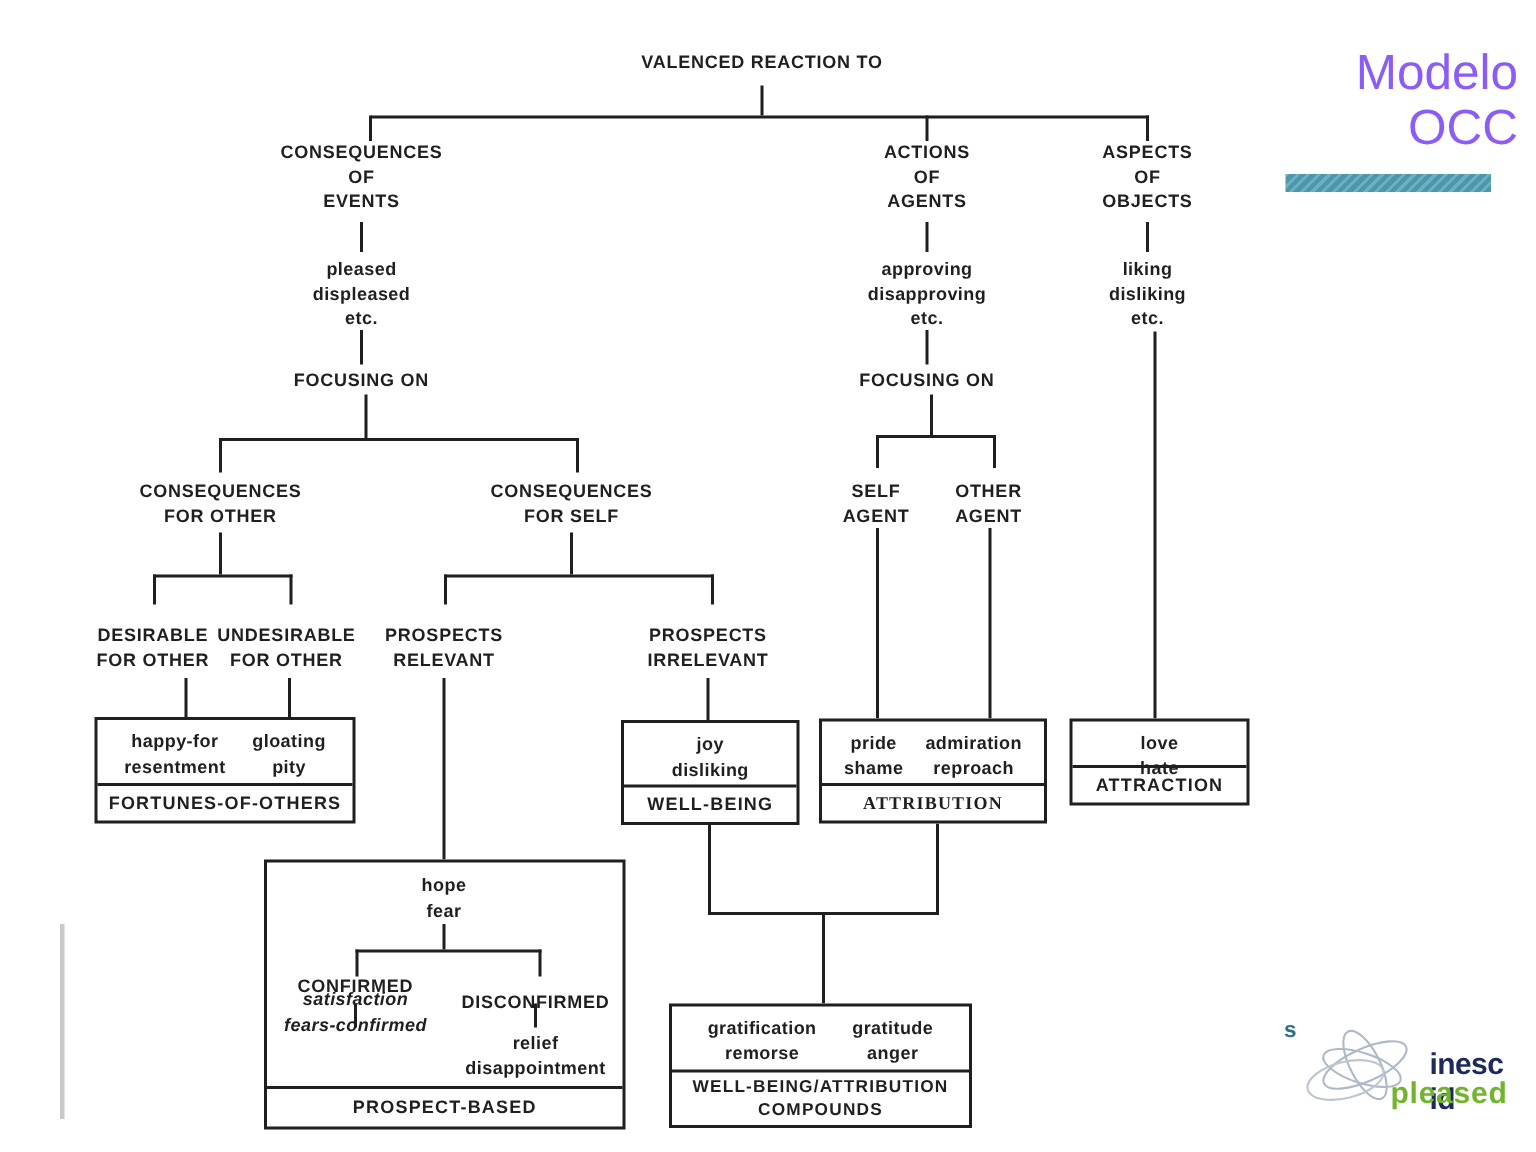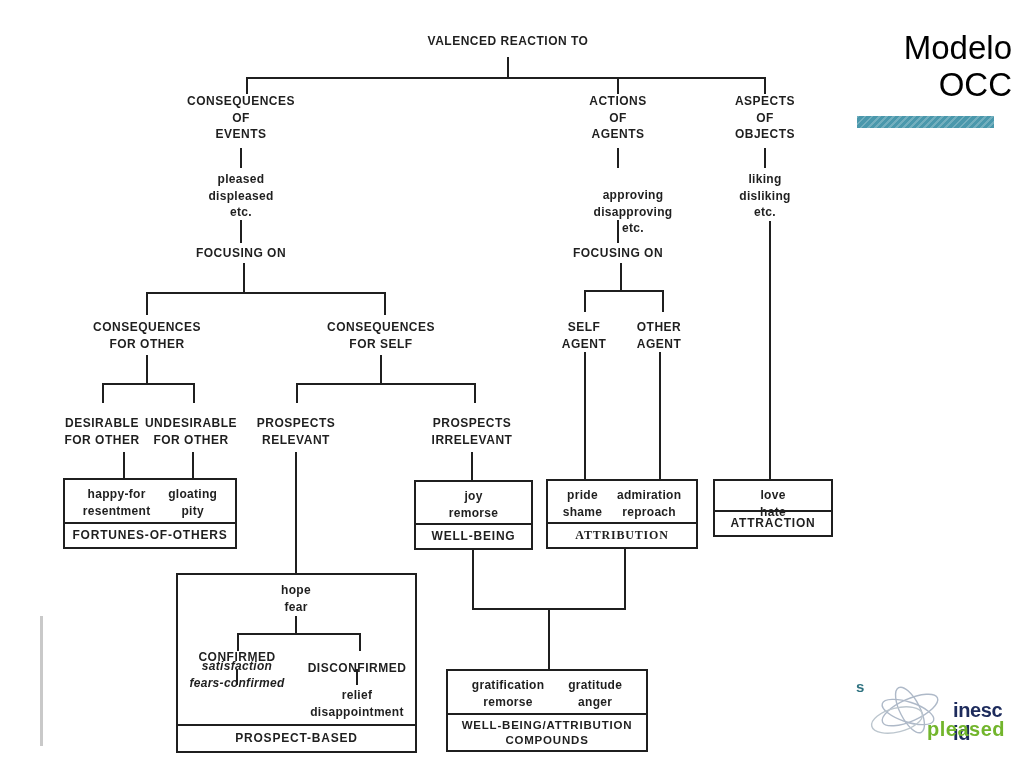--- a/index.html
+++ b/index.html
@@ -18,21 +18,21 @@
 
   
   .box{position:absolute;border:2px solid #1f1f1f;background:#fff;box-sizing:border-box;}
   .box-cols{position:absolute;left:0;right:0;top:0;display:flex;justify-content:space-evenly;}
   .box-col{white-space:pre-line;font-size:12px;line-height:16.5px;font-weight:bold;color:#1f1f1f;text-align:center;padding-top:6px;letter-spacing:.3px;}
   .box-band{position:absolute;left:0;right:0;bottom:0;border-top:2px solid #1f1f1f;display:flex;align-items:center;justify-content:center;
             font-size:12px;font-weight:bold;letter-spacing:.8px;color:#1f1f1f;text-align:center;white-space:pre-line;line-height:15px;}
 
   
   .slide-title{position:absolute;top:29px;right:12px;text-align:right;white-space:pre-line;
-               font-size:33px;line-height:37px;color:#000000;letter-spacing:0;}
+               font-size:33px;line-height:37px;color:#8b5cf6;letter-spacing:0;}
   .accent-bar{position:absolute;left:857px;top:116px;width:137px;height:12px;background:#4a98ac;
               background-image:repeating-linear-gradient(135deg,rgba(255,255,255,.22) 0 2px,rgba(0,0,0,0) 2px 5px);}
   .left-rule{position:absolute;left:40px;top:616px;width:3px;height:130px;background:#c9c9c9;}
   .footer-mark{position:absolute;left:856px;top:678px;font-size:15px;font-weight:bold;color:#2e7280;}
   .logo-org{position:absolute;left:953px;top:699px;font-size:20px;font-weight:bold;color:#1d2b5c;letter-spacing:-.4px;}
   .logo-city{position:absolute;left:927px;top:718px;font-size:20px;font-weight:bold;color:#72b52c;letter-spacing:.5px;}
   .logo-svg{position:absolute;left:868px;top:682px;}
 </style>
 </head>
 <body>
@@ -45,21 +45,21 @@
 OF
 EVENTS</div>
   <div class="lbl lower" style="left:241px;top:171px;">pleased
 displeased
 etc.</div>
   <div class="lbl" style="left:241px;top:245px;">FOCUSING ON</div>
 
   <div class="lbl" style="left:618px;top:93px;">ACTIONS
 OF
 AGENTS</div>
-  <div class="lbl lower" style="left:633px;top:171px;margin-top:16px;">approving
+  <div class="lbl lower" style="left:618px;top:171px;">approving
 disapproving
 etc.</div>
   <div class="lbl" style="left:618px;top:245px;">FOCUSING ON</div>
 
   <div class="lbl" style="left:765px;top:93px;">ASPECTS
 OF
 OBJECTS</div>
   <div class="lbl lower" style="left:765px;top:171px;">liking
 disliking
 etc.</div>
@@ -124,21 +124,21 @@
 resentment</div>
       <div class="box-col">gloating
 pity</div>
     </div>
     <div class="box-band" style="height:23px;">FORTUNES-OF-OTHERS</div>
   </div>
 
   <div class="box" style="left:414px;top:480px;width:119px;height:70px;">
     <div class="box-cols">
       <div class="box-col">joy
-remorse</div>
+disliking</div>
     </div>
     <div class="box-band" style="height:23px;">WELL-BEING</div>
   </div>
 
   <div class="box" style="left:546px;top:479px;width:152px;height:70px;padding-left:16px;">
     <div class="box-cols">
       <div class="box-col">pride
 shame</div>
       <div class="box-col">admiration
 reproach</div>

